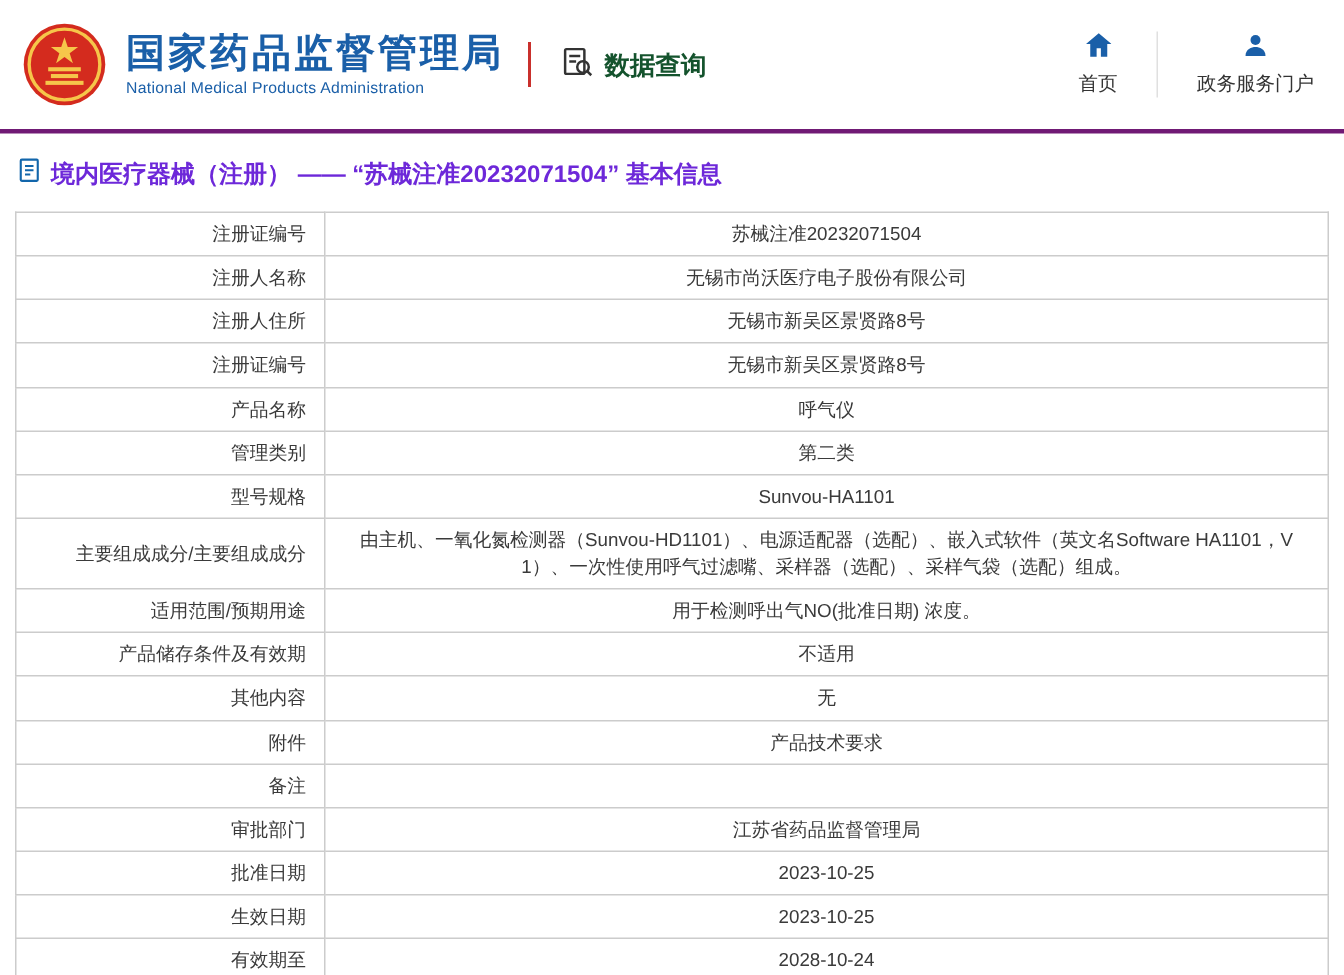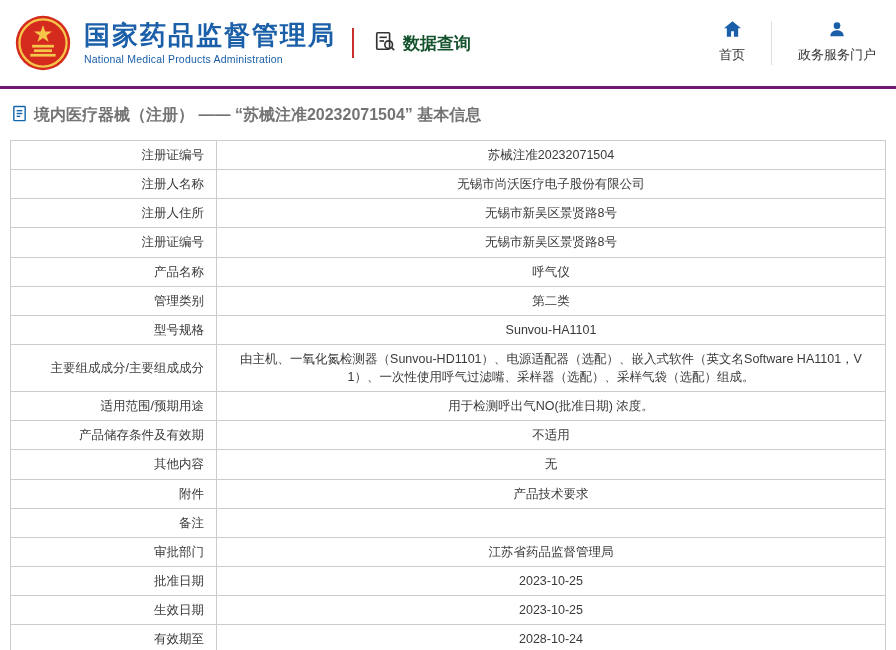--- a/index.html
+++ b/index.html
@@ -26,32 +26,32 @@
   .org-en { font-size:10.5px; color:#1a5fa8; margin-top:4px; letter-spacing:0.2px; }
 
   .red-divider {
     width:2px; height:30px; background:#c9302c; margin:0 20px 0 16px;
   }
   .data-query {
     display:flex; align-items:center; gap:7px;
     font-size:17px; font-weight:bold; color:#14532d; cursor:pointer;
   }
 
-  .header-right { margin-left:auto; display:flex; align-items:flex-start; }
+  .header-right { margin-left:auto; display:flex; align-items:center; }
   .nav-item {
     display:flex; flex-direction:column; align-items:center; gap:6px;
     font-size:13px; color:#333; text-decoration:none; cursor:pointer; padding:0 6px;
   }
   .nav-divider { width:1px; height:44px; background:#e0e0e0; margin:0 20px; }
 
   
   .page-title {
     display:flex; align-items:center; gap:7px;
     padding:16px 12px 12px 12px;
-    font-size:16px; font-weight:bold; color:#737373;
+    font-size:16px; font-weight:bold; color:#6d28d9;
   }
 
   
   .info-table {
     width:876px; margin:2px 10px 0 10px;
     border-collapse:collapse; table-layout:fixed;
   }
   .info-table tr { height:26px; }
   .info-table td {
     border:1px solid #ccc;

